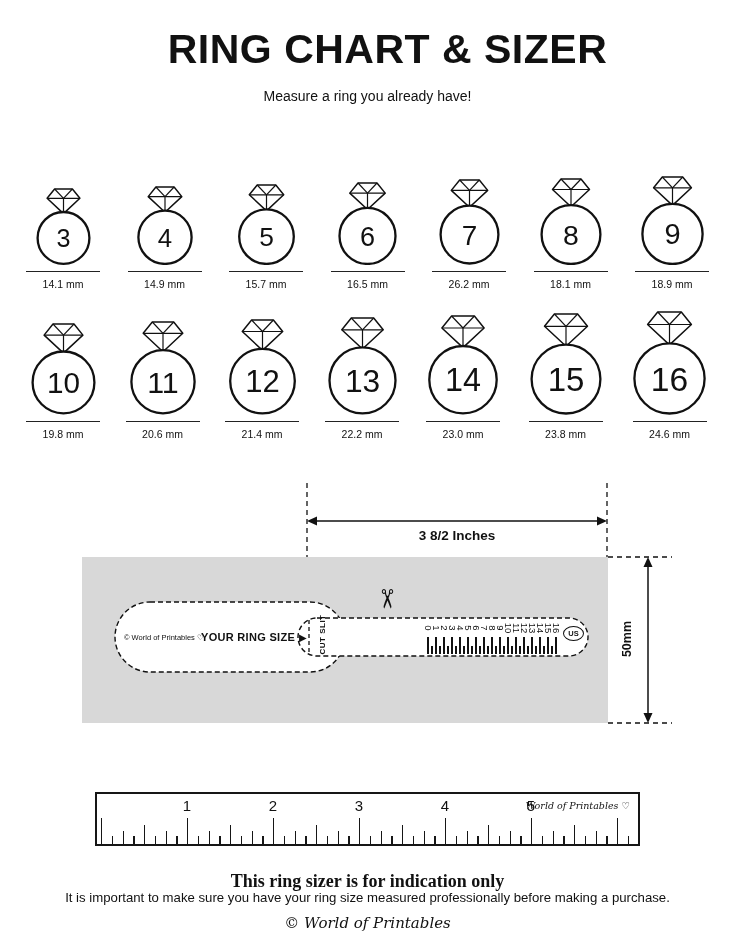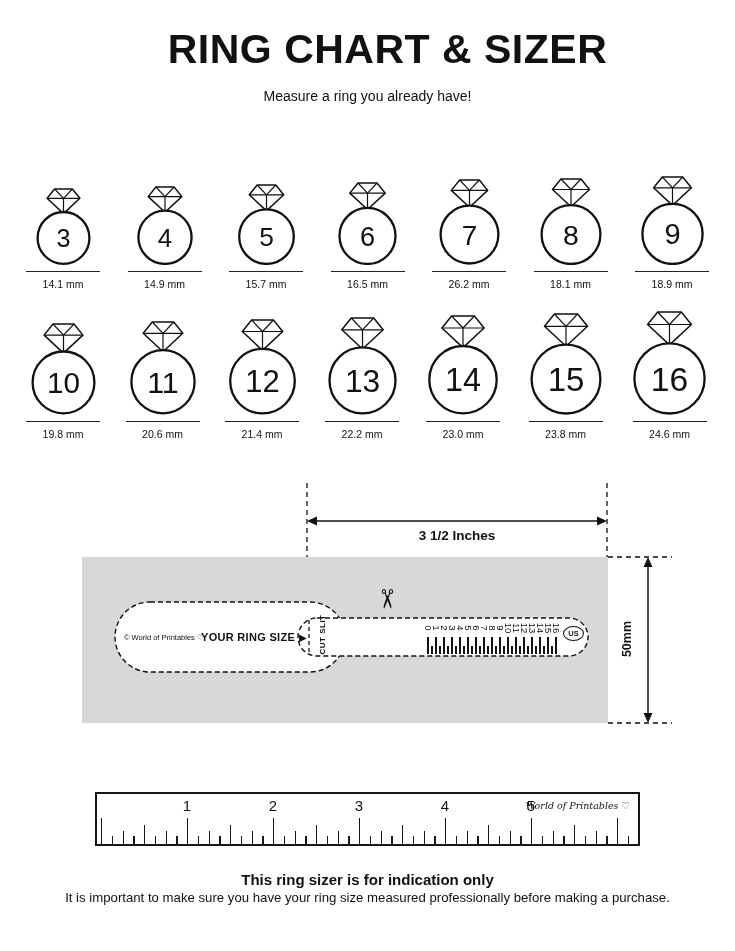--- a/index.html
+++ b/index.html
@@ -37,21 +37,21 @@
              display:flex;align-items:center;justify-content:center;font-size:7.5px;font-weight:bold;box-sizing:border-box;}
 
   .important{top:736px;left:84px;font-size:12.8px;}
   .important b{margin-right:4px;}
 
   .ruler{top:792px;left:95px;width:545px;height:54px;border:2px solid #161616;box-sizing:border-box;background:#fff;}
   .rnum{position:absolute;top:3px;transform:translateX(-50%);font-size:15px;}
   .rbrand{position:absolute;top:6px;right:8px;font-style:italic;font-family:"DejaVu Serif",serif;font-size:9.5px;white-space:nowrap;}
   .rtick{position:absolute;bottom:0;width:1.4px;background:#161616;}
 
-  .fbold{top:871px;font-weight:bold;font-size:15px;}
+  .fbold{top:871px;font-weight:bold;font-size:18px;font-family:Liberation Serif, serif;}
   .ftext{top:890px;font-size:13.2px;}
   .fbrand{top:914px;font-family:"DejaVu Serif",serif;font-style:italic;font-size:15px;}
 </style>
 </head>
 <body>
 
 <div class="page">
 
   <div class="abs ctr title">RING CHART &amp; SIZER</div>
   <div class="abs ctr sub1">Measure a ring you already have!</div>
@@ -258,21 +258,21 @@
       <line x1="608" y1="253" x2="672" y2="253" stroke="#111" stroke-width="1.3" stroke-dasharray="5,4"></line>
       <line x1="648" y1="95" x2="648" y2="245" stroke="#111" stroke-width="1.5"></line>
       <polygon points="648,87 643.5,97 652.5,97" fill="#111"></polygon>
       <polygon points="648,253 643.5,243 652.5,243" fill="#111"></polygon>
 
       <rect x="115" y="132" width="230" height="70" rx="35" fill="#fff" stroke="#111" stroke-width="1.4" stroke-dasharray="5,3"></rect>
       <rect x="298" y="148" width="290" height="38" rx="19" fill="#fff" stroke="#111" stroke-width="1.4" stroke-dasharray="5,3"></rect>
       <line x1="309" y1="150" x2="309" y2="184" stroke="#111" stroke-width="1.3" stroke-dasharray="4,3"></line>
     </svg>
 
-    <div class="lbl-inches">3 1/2 Inches</div>
+    <div class="lbl-inches">3 8/2 Inches</div>
     <div class="lbl-50mm">50mm</div>
     <div class="sz-brand">© World of Printables ♡</div>
     <div class="sz-yrs">
       <span class="t">YOUR RING SIZE</span>
       <span class="m">▶</span>
     </div>
     <div class="sz-cut">CUT SLIT</div>
     <span class="scissors">✂</span>
     <div>
         <span class="scale-num" style="left: 428px;">0</span>
@@ -390,13 +390,14 @@
         <i class="rtick" style="left: 487.75px; height: 8px;"></i>
         <i class="rtick" style="left: 498.5px; height: 13px;"></i>
         <i class="rtick" style="left: 509.25px; height: 8px;"></i>
         <i class="rtick" style="left: 520px; height: 26px;"></i>
         <i class="rtick" style="left: 530.75px; height: 8px;"></i>
       </div>
   </div>
 
   <div class="abs ctr fbold">This ring sizer is for indication only</div>
   <div class="abs ctr ftext">It is important to make sure you have your ring size measured professionally before making a purchase.</div>
+  <div class="abs ctr fbrand">© World of Printables</div>
 </div>
 
 </body></html>

